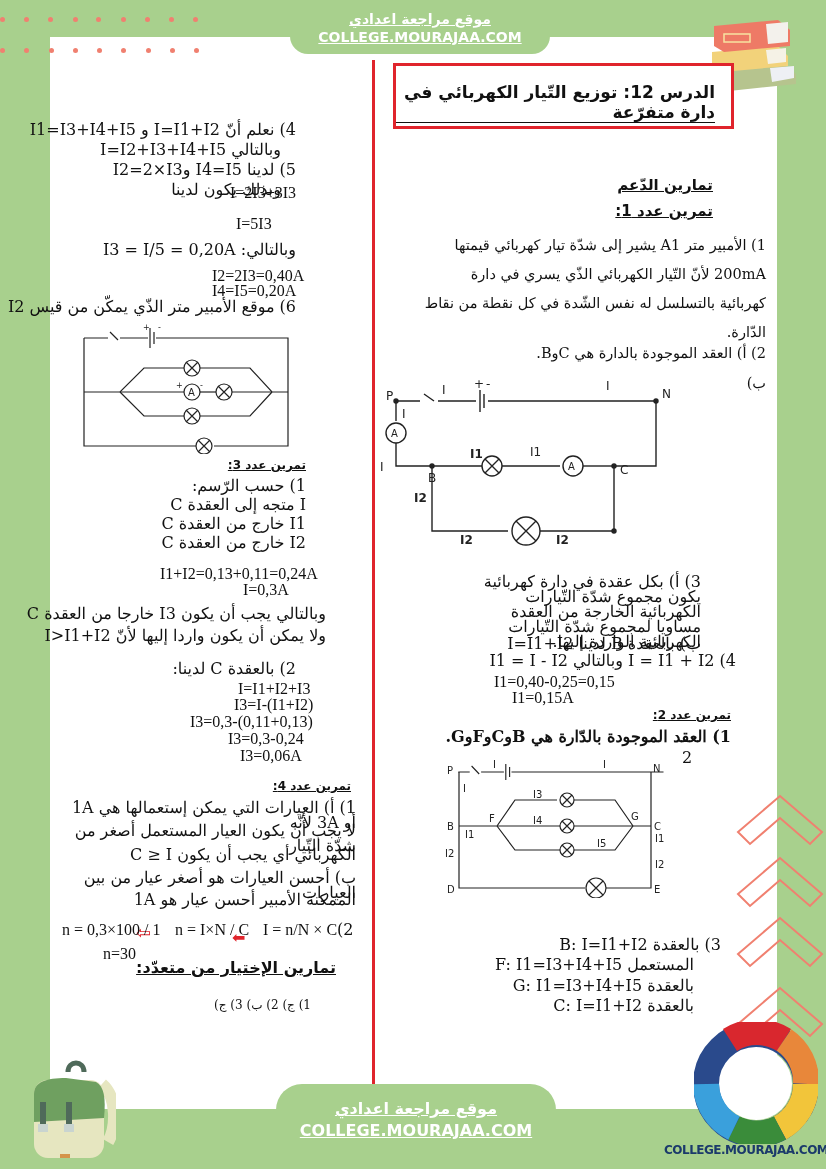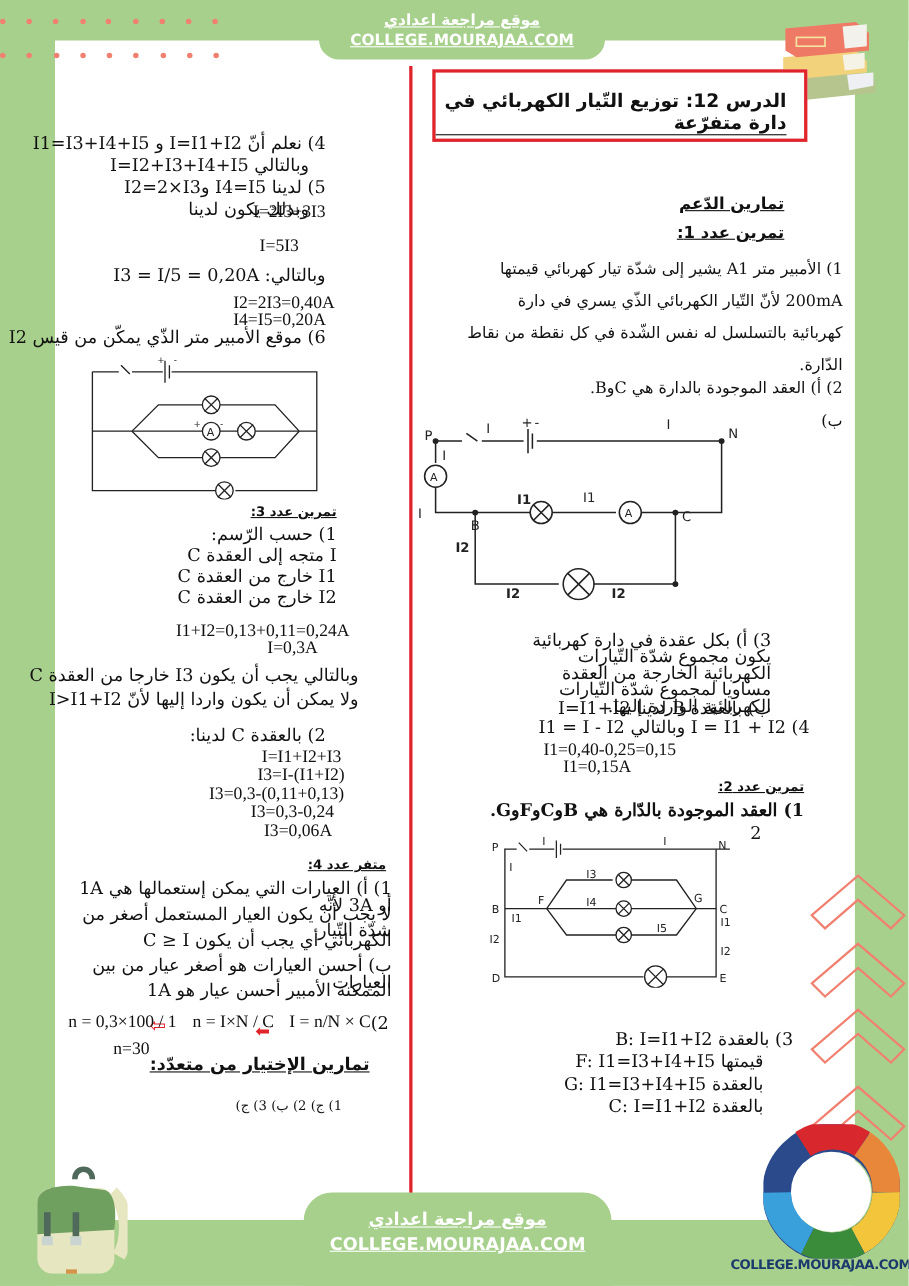--- a/index.html
+++ b/index.html
@@ -185,21 +185,21 @@
       <text x="152" y="89">I5</text>
     <text x="20" y="80">I1</text>
       <text x="0" y="99">I2</text>
     <text x="210" y="84">I1</text>
       <text x="210" y="110">I2</text>
   </g>
 </svg>
 
 <div>
   <div class="txt rtl sm" style="right:105px;top:937px;">3) بالعقدة B: I=I1+I2</div>
-  <div class="txt rtl sm" style="right:132px;top:957px;">قيمتها F: I1=I3+I4+I5</div>
+  <div class="txt rtl sm" style="right:132px;top:957px;">المستعمل F: I1=I3+I4+I5</div>
   <div class="txt rtl sm" style="right:132px;top:978px;">بالعقدة G: I1=I3+I4+I5</div>
   <div class="txt rtl sm" style="right:132px;top:998px;">بالعقدة C: I=I1+I2</div>
 </div>
 
 <div>
   <div class="txt rtl sm" style="right:530px;top:122px;">4) نعلم أنّ I=I1+I2 و I1=I3+I4+I5</div>
   <div class="txt rtl sm" style="right:545px;top:142px;">وبالتالي I=I2+I3+I4+I5</div>
   <div class="txt rtl sm" style="right:530px;top:162px;">5) لدينا I4=I5 وI2=2×I3</div>
   <div class="txt rtl sm" style="right:545px;top:182px;">وبذلك يكون لدينا</div>
   <div class="txt sm eq" style="left:230px;top:185px;">I=2I3+3I3</div>
@@ -251,21 +251,21 @@
 <div class="txt rtl sm" style="right:500px;top:628px;">ولا يمكن أن يكون واردا إليها لأنّ I&gt;I1+I2</div>
 <div class="txt rtl sm" style="right:530px;top:661px;">2) بالعقدة C لدينا:</div>
 <div>
   <div class="txt sm eq" style="left:238px;top:681px;">I=I1+I2+I3</div>
   <div class="txt sm eq" style="left:234px;top:697px;">I3=I-(I1+I2)</div>
   <div class="txt sm eq" style="left:190px;top:714px;">I3=0,3-(0,11+0,13)</div>
   <div class="txt sm eq" style="left:228px;top:731px;">I3=0,3-0,24</div>
   <div class="txt sm eq" style="left:240px;top:748px;">I3=0,06A</div>
 </div>
 
-<div class="txt rtl h sm" style="right:475px;top:779px;font-size:12px;">متفر عدد 4:</div>
+<div class="txt rtl h sm" style="right:475px;top:779px;font-size:12px;">تمرين عدد 4:</div>
 <div>
   <div class="txt rtl sm" style="right:470px;top:800px;width:290px;">1) أ) العيارات التي يمكن إستعمالها هي 1A أو 3A لأنّه</div>
   <div class="txt rtl sm" style="right:470px;top:823px;width:290px;">لا يجب أن يكون العيار المستعمل أصغر من شدّة التّيار</div>
   <div class="txt rtl sm" style="right:470px;top:847px;width:290px;">الكهربائي أي يجب أن يكون C ≥ I</div>
   <div class="txt rtl sm" style="right:470px;top:870px;width:290px;">ب) أحسن العيارات هو أصغر عيار من بين العيارات</div>
   <div class="txt rtl sm" style="right:470px;top:892px;width:290px;">الممكنة الأمبير أحسن عيار هو 1A</div>
 </div>
 
 <div>
   <div class="txt sm" style="left:337px;top:922px;">(2</div>

